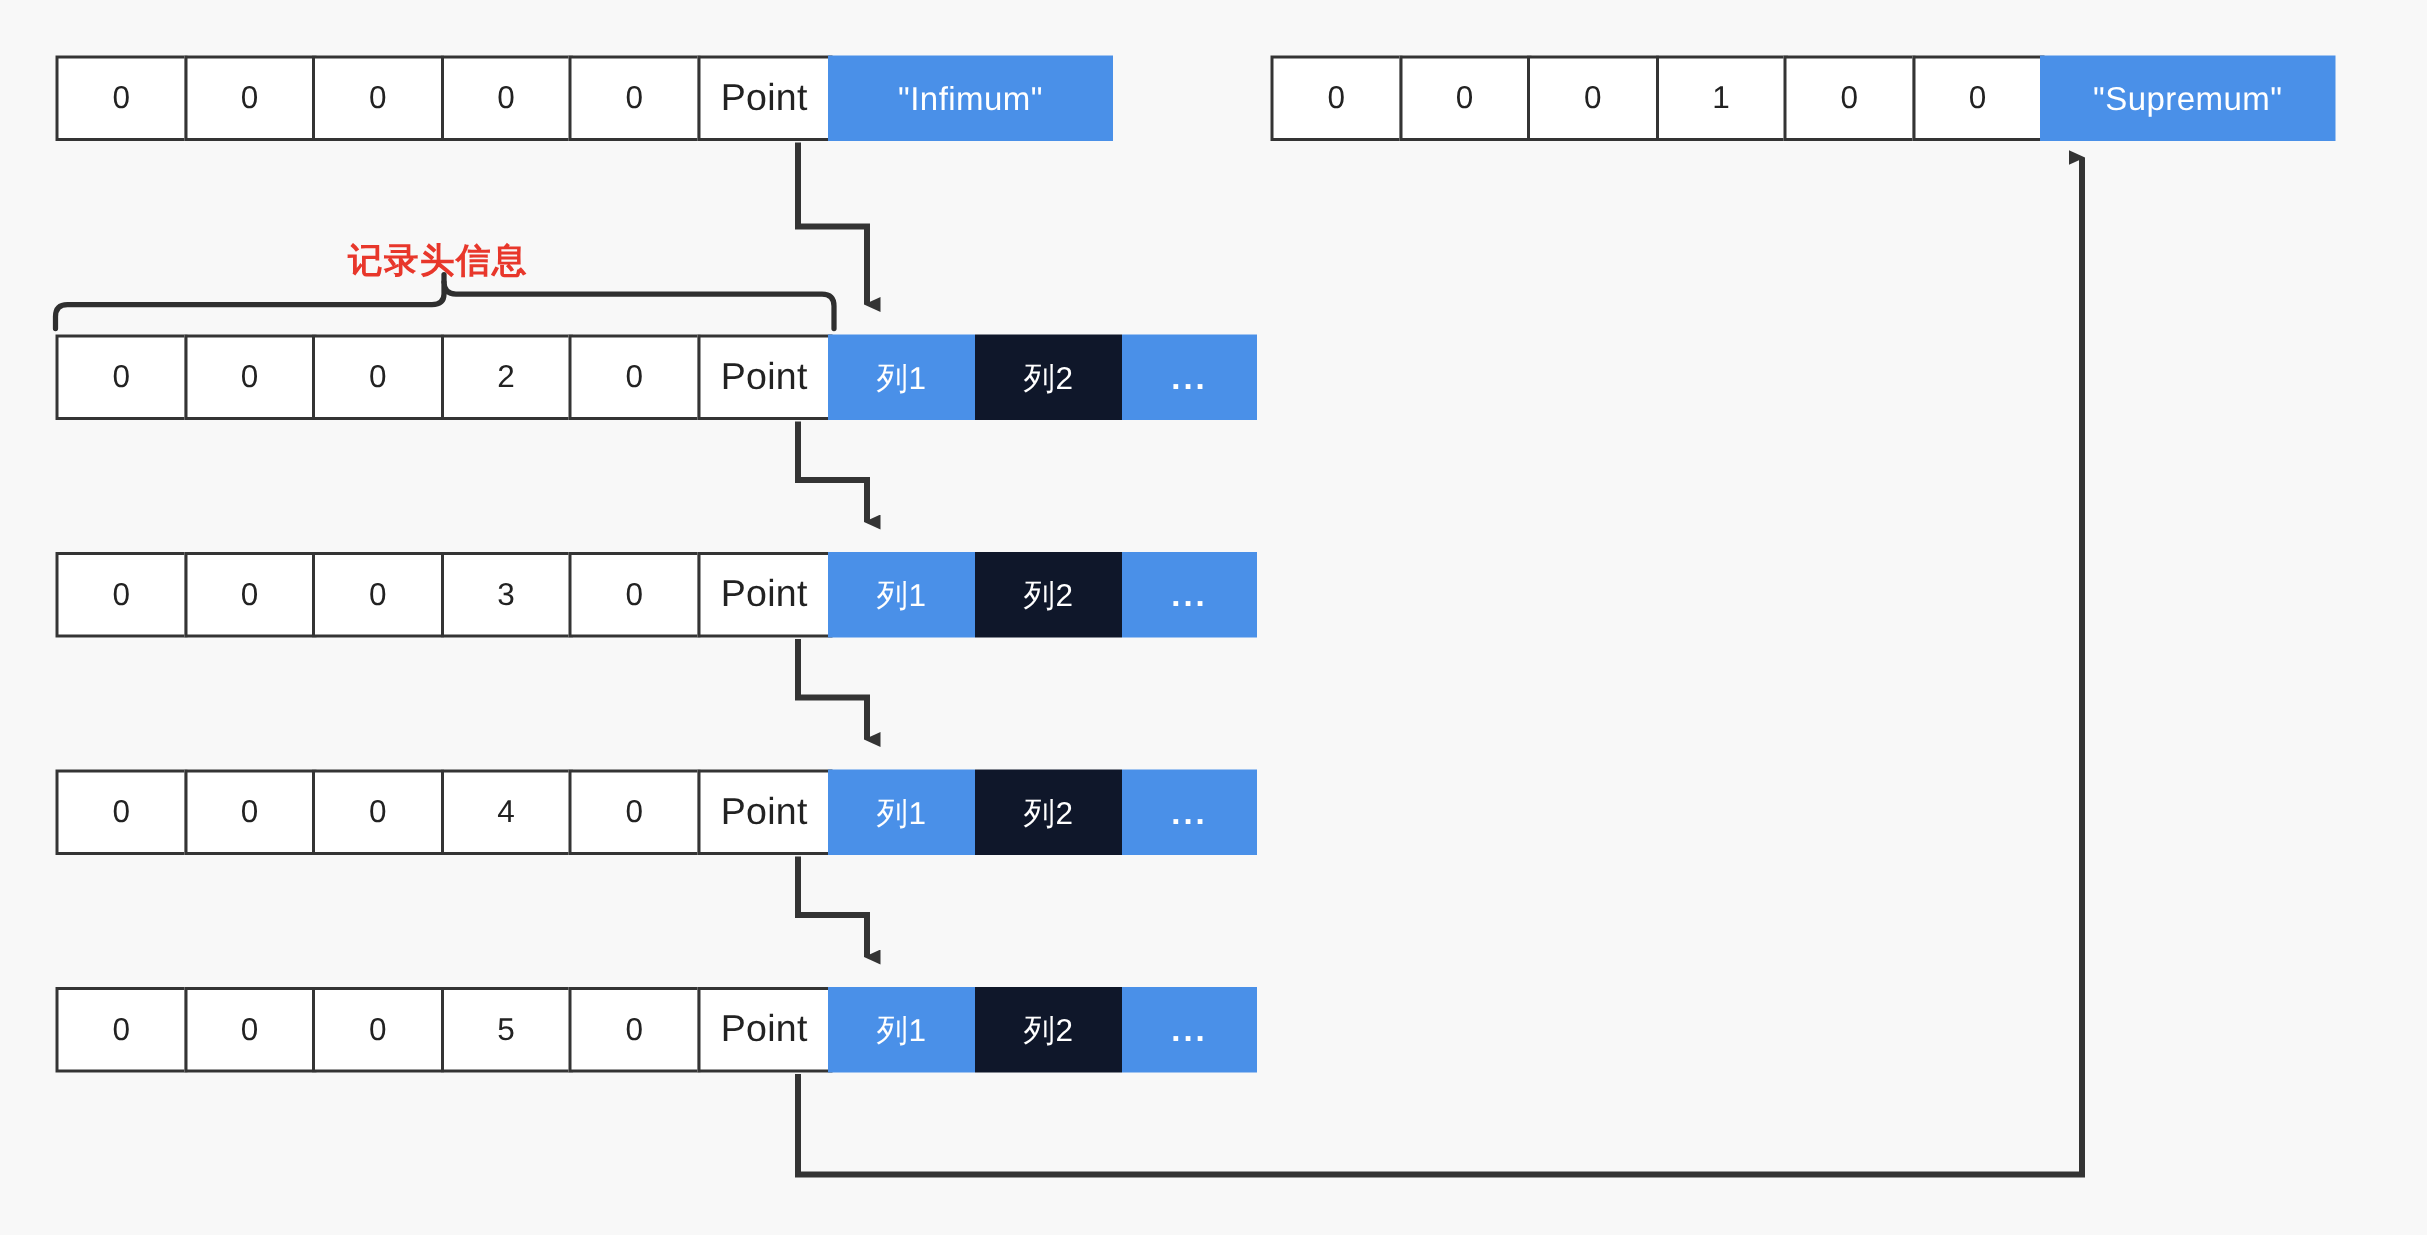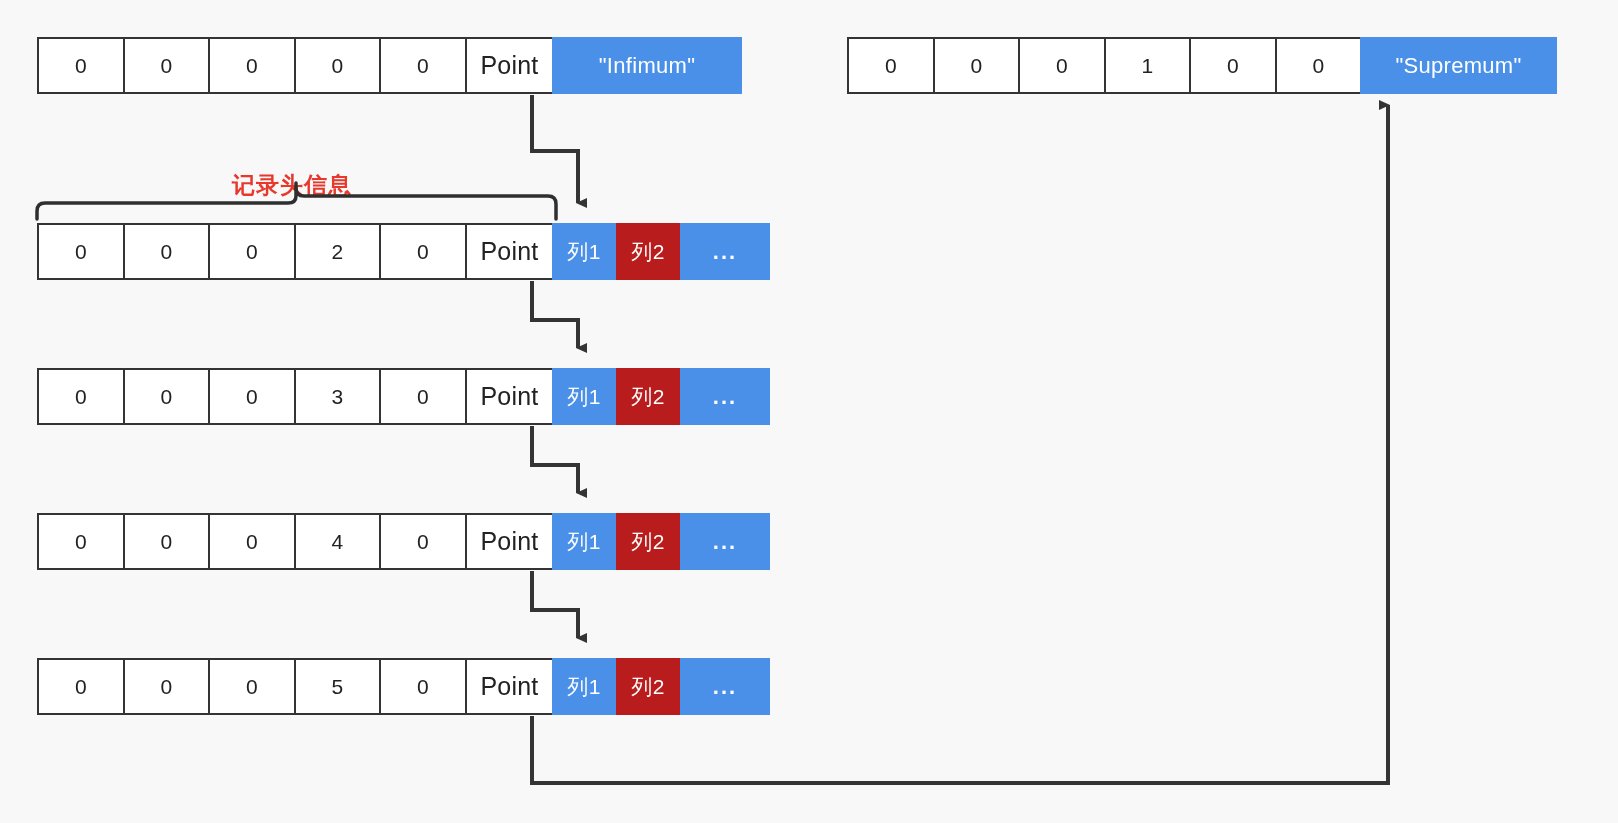--- a/index.html
+++ b/index.html
@@ -49,23 +49,23 @@
   .tail-cell {
     box-sizing: border-box;
     display: flex;
     align-items: center;
     justify-content: center;
     color: #ffffff;
     font-size: 21px;
     letter-spacing: 0.3px;
   }
   .tail-cell.blue  { background: #4a90e8; }
-  .tail-cell.green { background: #b91c1c; }
+  .tail-cell.green { background: #0f172a; }
   .tail-cell.label { width: 190px; font-size: 22px; }
-  .tail-cell.col   { width: 64px; }
+  .tail-cell.col   { width: 98px; }
   .tail-cell.dots  { width: 90px; font-size: 22px; font-weight: bold; letter-spacing: 2px; }
   .tail-cell.sup   { width: 197px; font-size: 22px; }
 
   
   #wires {
     position: absolute;
     left: 0;
     top: 0;
     width: 1618px;
     height: 823px;
@@ -159,21 +159,21 @@
     <div class="cell wide">0</div>
     <div class="cell wide">0</div>
     <div class="cell wide">1</div>
     <div class="cell wide">0</div>
     <div class="cell wide">0</div>
     <div class="tailblock">
       <div class="tail-cell blue sup">"Supremum"</div>
     </div>
   </div>
 
-  <div class="annot-text" style="left:232px; top:170px;">记录头信息</div>
+  <div class="annot-text" style="left:232px; top:158px;">记录头信息</div>
 
   <svg id="wires" viewBox="0 0 1618 823">
     <defs>
       <marker id="arrowDown" markerWidth="12" markerHeight="12" refX="5" refY="9" orient="auto" markerUnits="userSpaceOnUse">
         <path d="M0,0 L10,0 L5,11 Z" fill="#343434"></path>
       </marker>
       <marker id="arrowUp" markerWidth="12" markerHeight="12" refX="5" refY="9" orient="auto" markerUnits="userSpaceOnUse">
         <path d="M0,0 L10,0 L5,11 Z" fill="#343434"></path>
       </marker>
     </defs>

